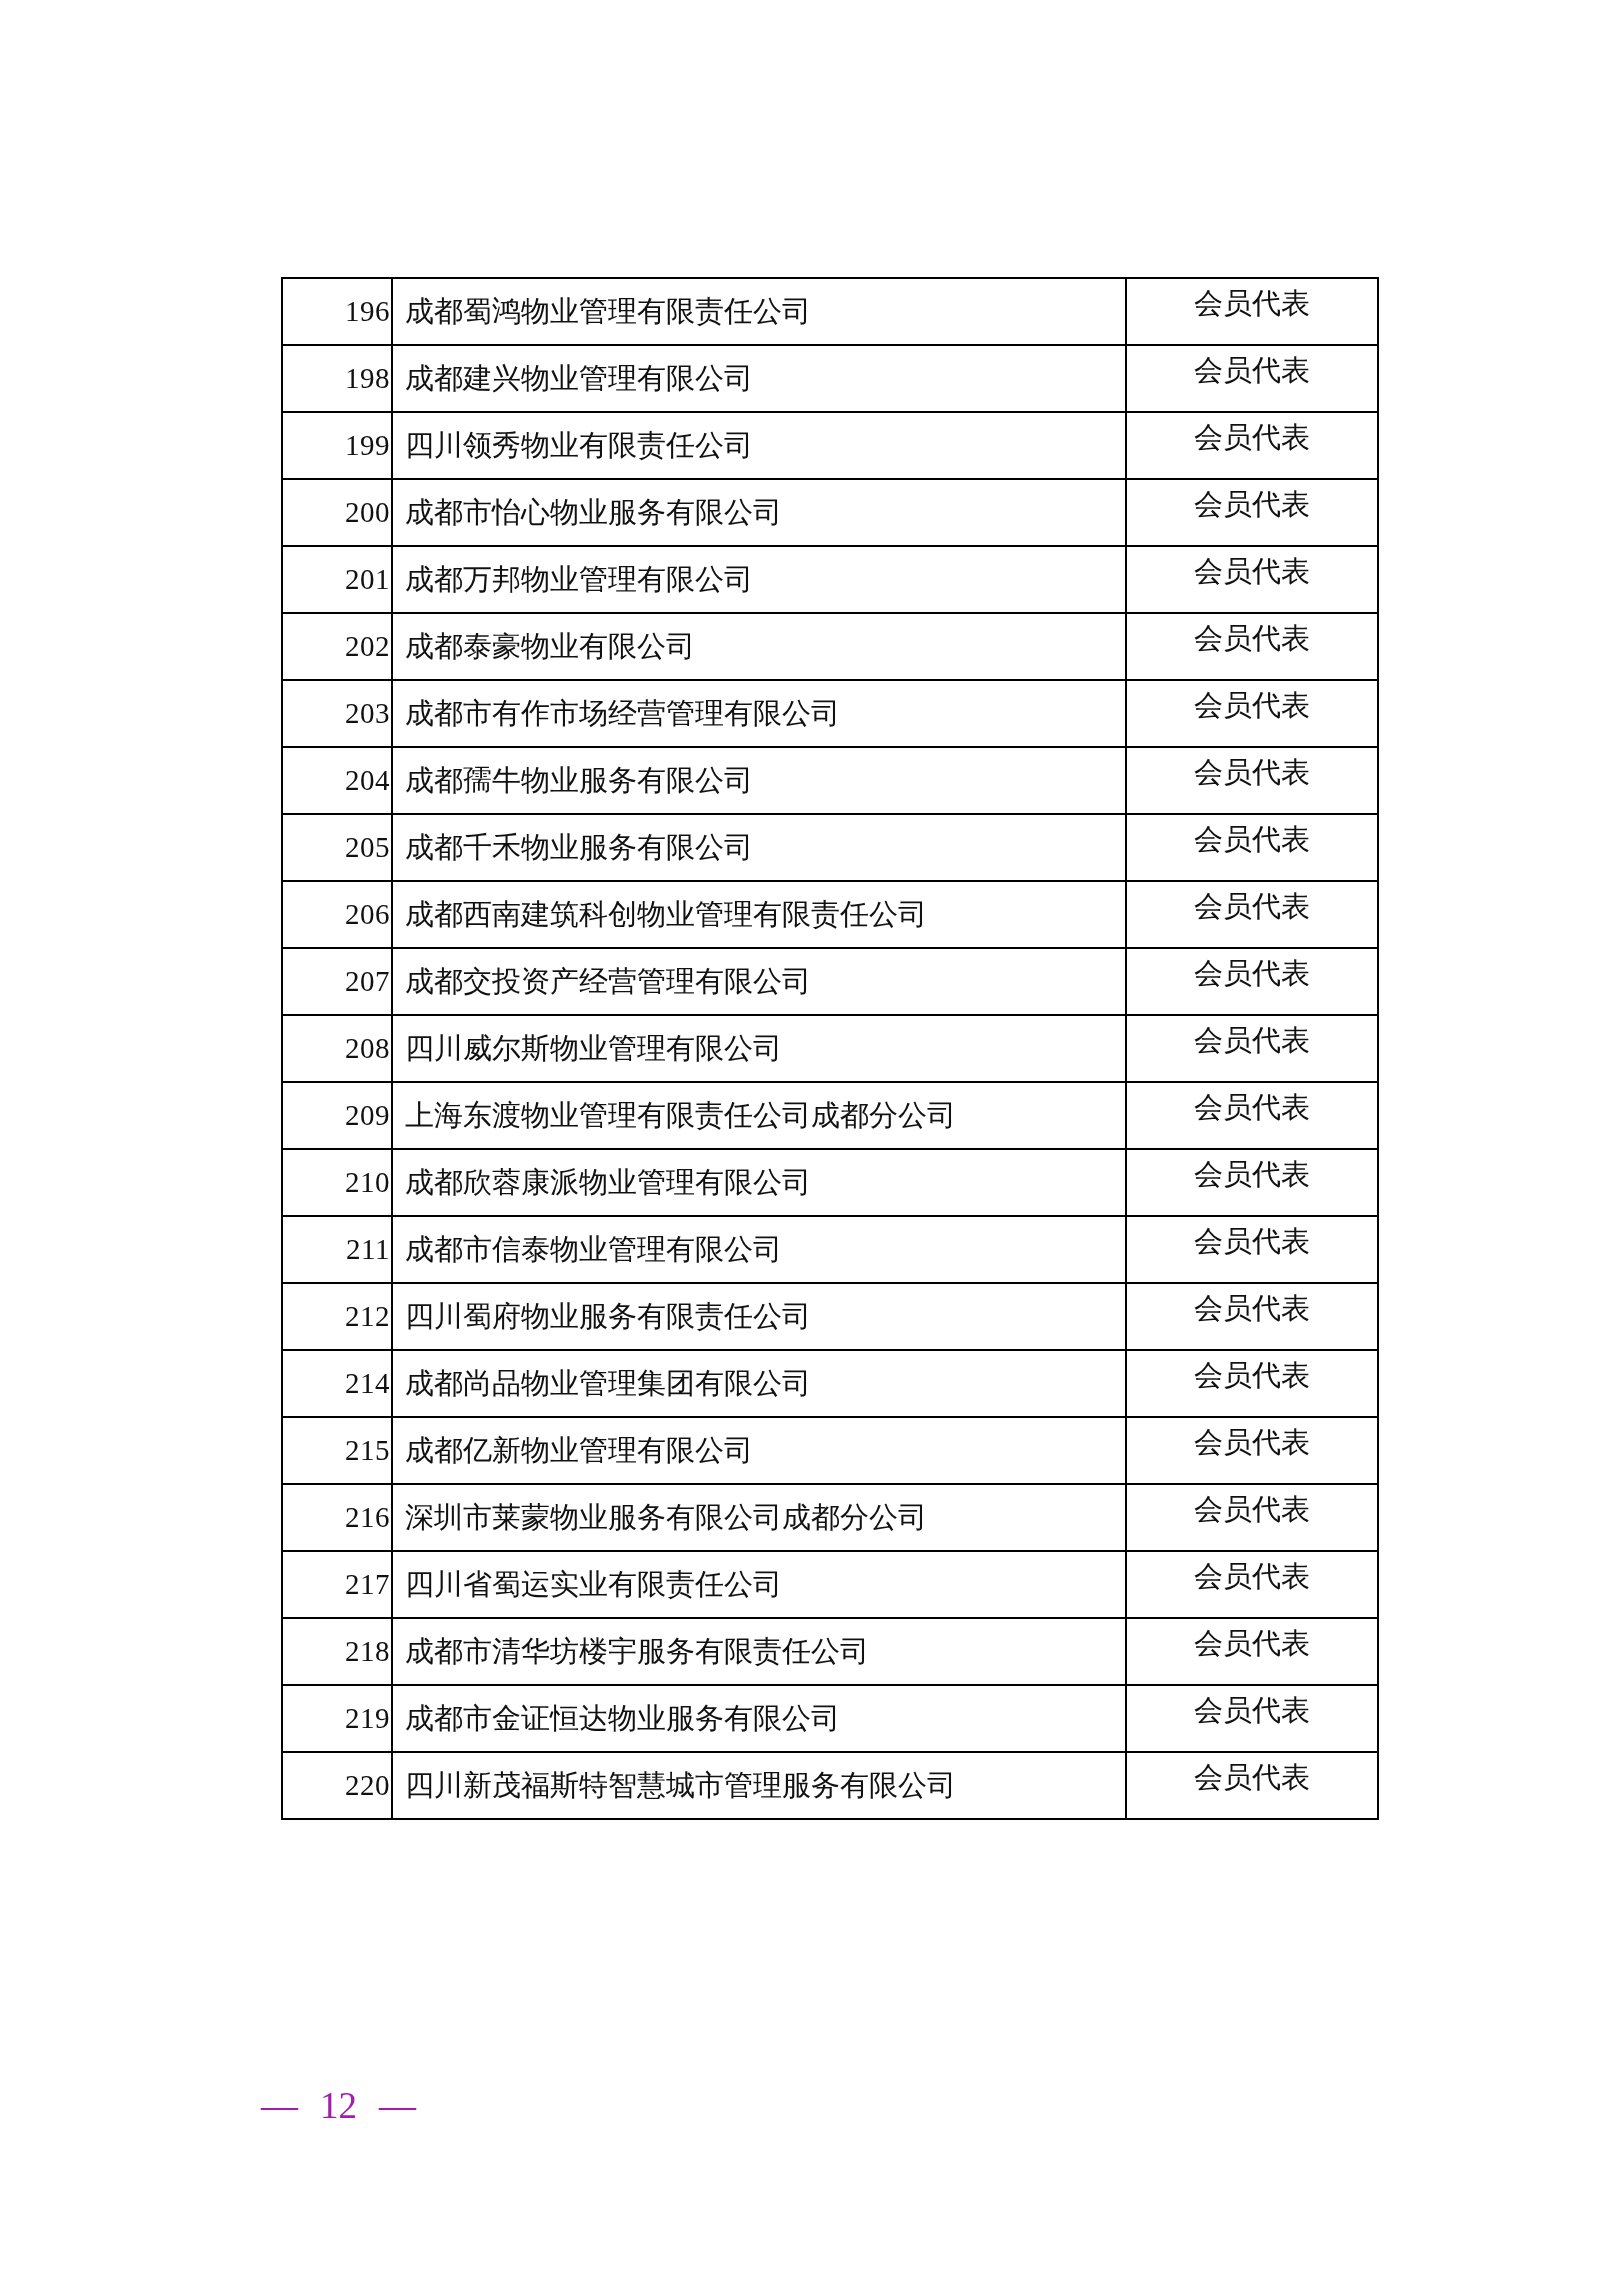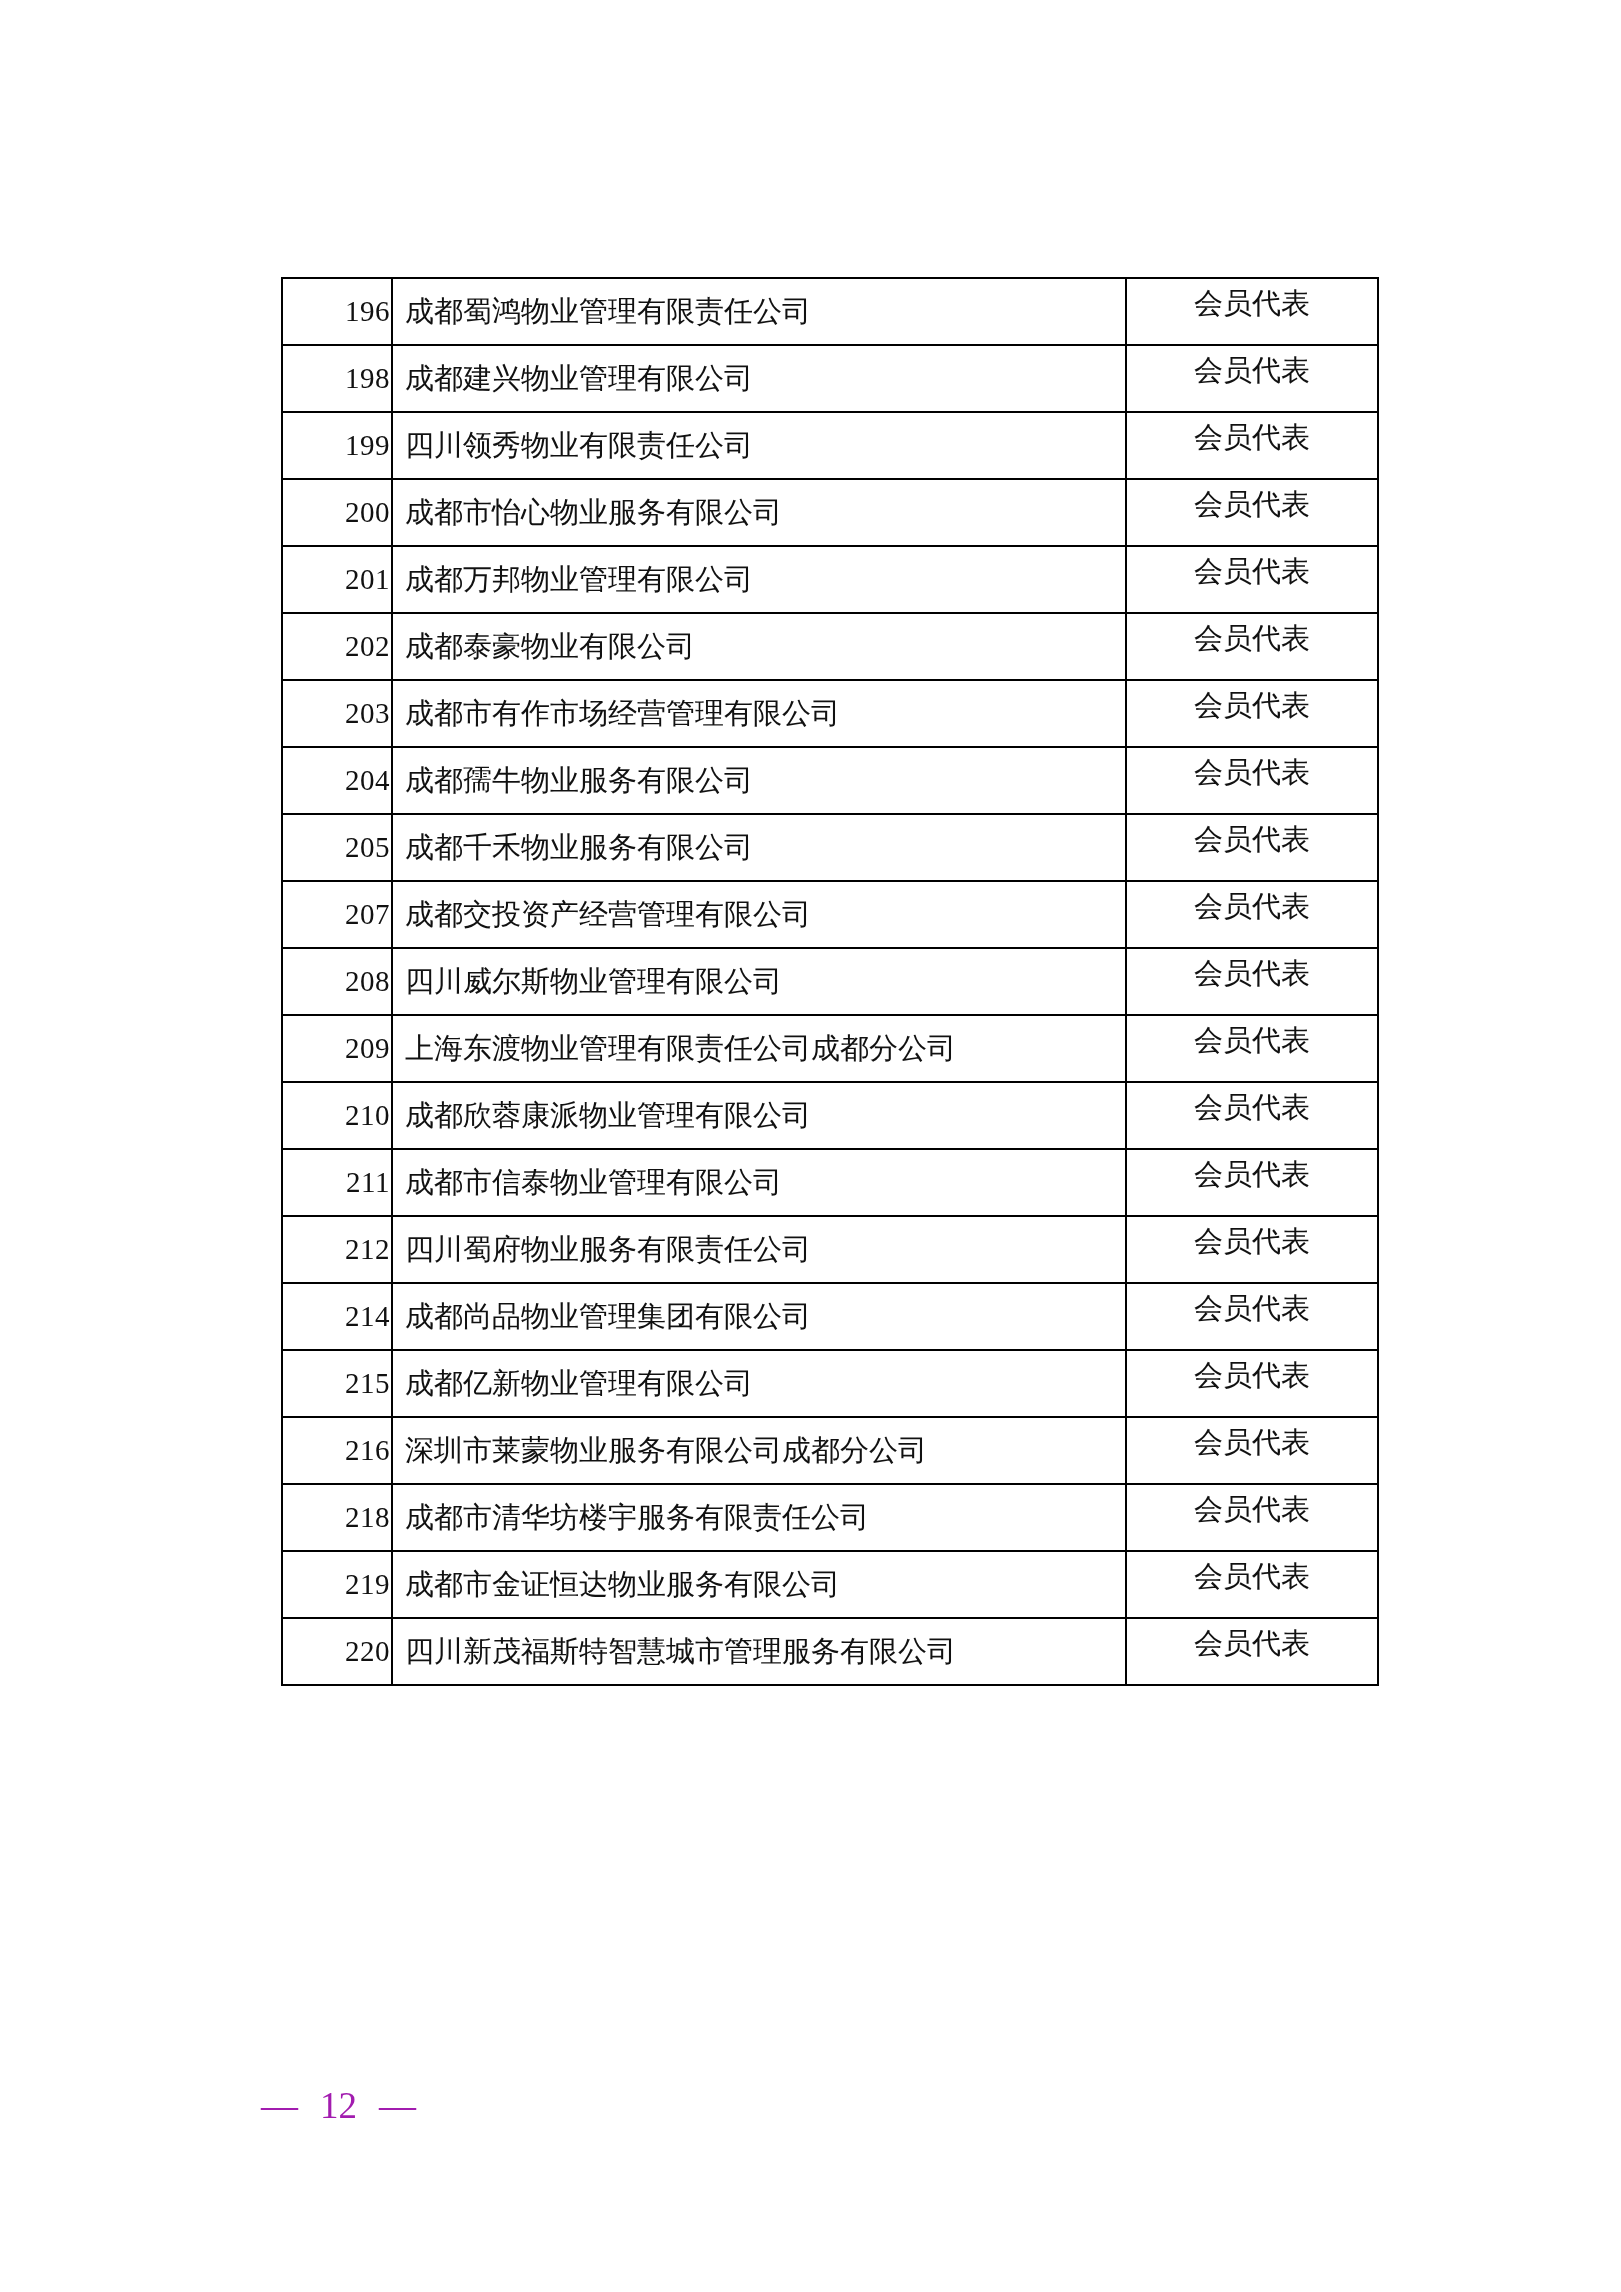--- a/index.html
+++ b/index.html
@@ -114,20 +114,25 @@
           <td class="no">204</td>
           <td class="company">成都孺牛物业服务有限公司</td>
           <td class="role">会员代表</td>
         </tr>
         <tr>
           <td class="no">205</td>
           <td class="company">成都千禾物业服务有限公司</td>
           <td class="role">会员代表</td>
         </tr>
         <tr>
+          <td class="no">206</td>
+          <td class="company">成都西南建筑科创物业管理有限责任公司</td>
+          <td class="role">会员代表</td>
+        </tr>
+        <tr>
           <td class="no">207</td>
           <td class="company">成都交投资产经营管理有限公司</td>
           <td class="role">会员代表</td>
         </tr>
         <tr>
           <td class="no">208</td>
           <td class="company">四川威尔斯物业管理有限公司</td>
           <td class="role">会员代表</td>
         </tr>
         <tr>
@@ -159,20 +164,25 @@
           <td class="no">215</td>
           <td class="company">成都亿新物业管理有限公司</td>
           <td class="role">会员代表</td>
         </tr>
         <tr>
           <td class="no">216</td>
           <td class="company">深圳市莱蒙物业服务有限公司成都分公司</td>
           <td class="role">会员代表</td>
         </tr>
         <tr>
+          <td class="no">217</td>
+          <td class="company">四川省蜀运实业有限责任公司</td>
+          <td class="role">会员代表</td>
+        </tr>
+        <tr>
           <td class="no">218</td>
           <td class="company">成都市清华坊楼宇服务有限责任公司</td>
           <td class="role">会员代表</td>
         </tr>
         <tr>
           <td class="no">219</td>
           <td class="company">成都市金证恒达物业服务有限公司</td>
           <td class="role">会员代表</td>
         </tr>
         <tr>

